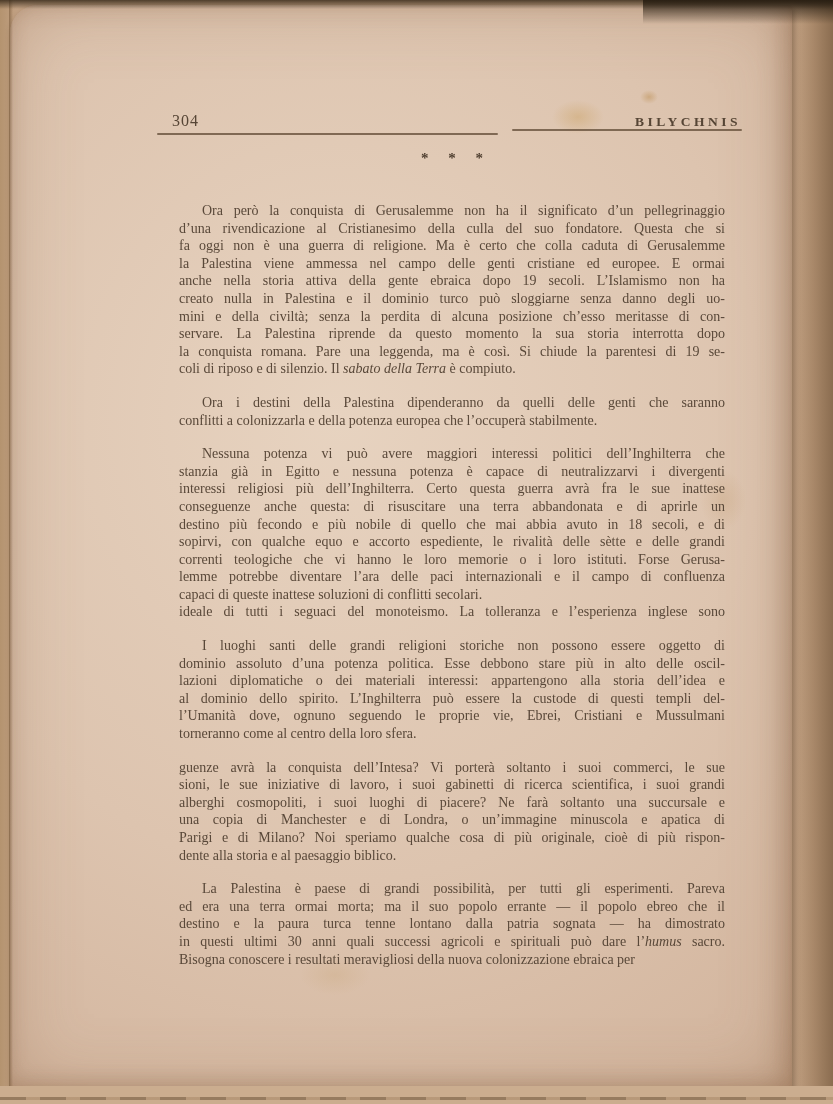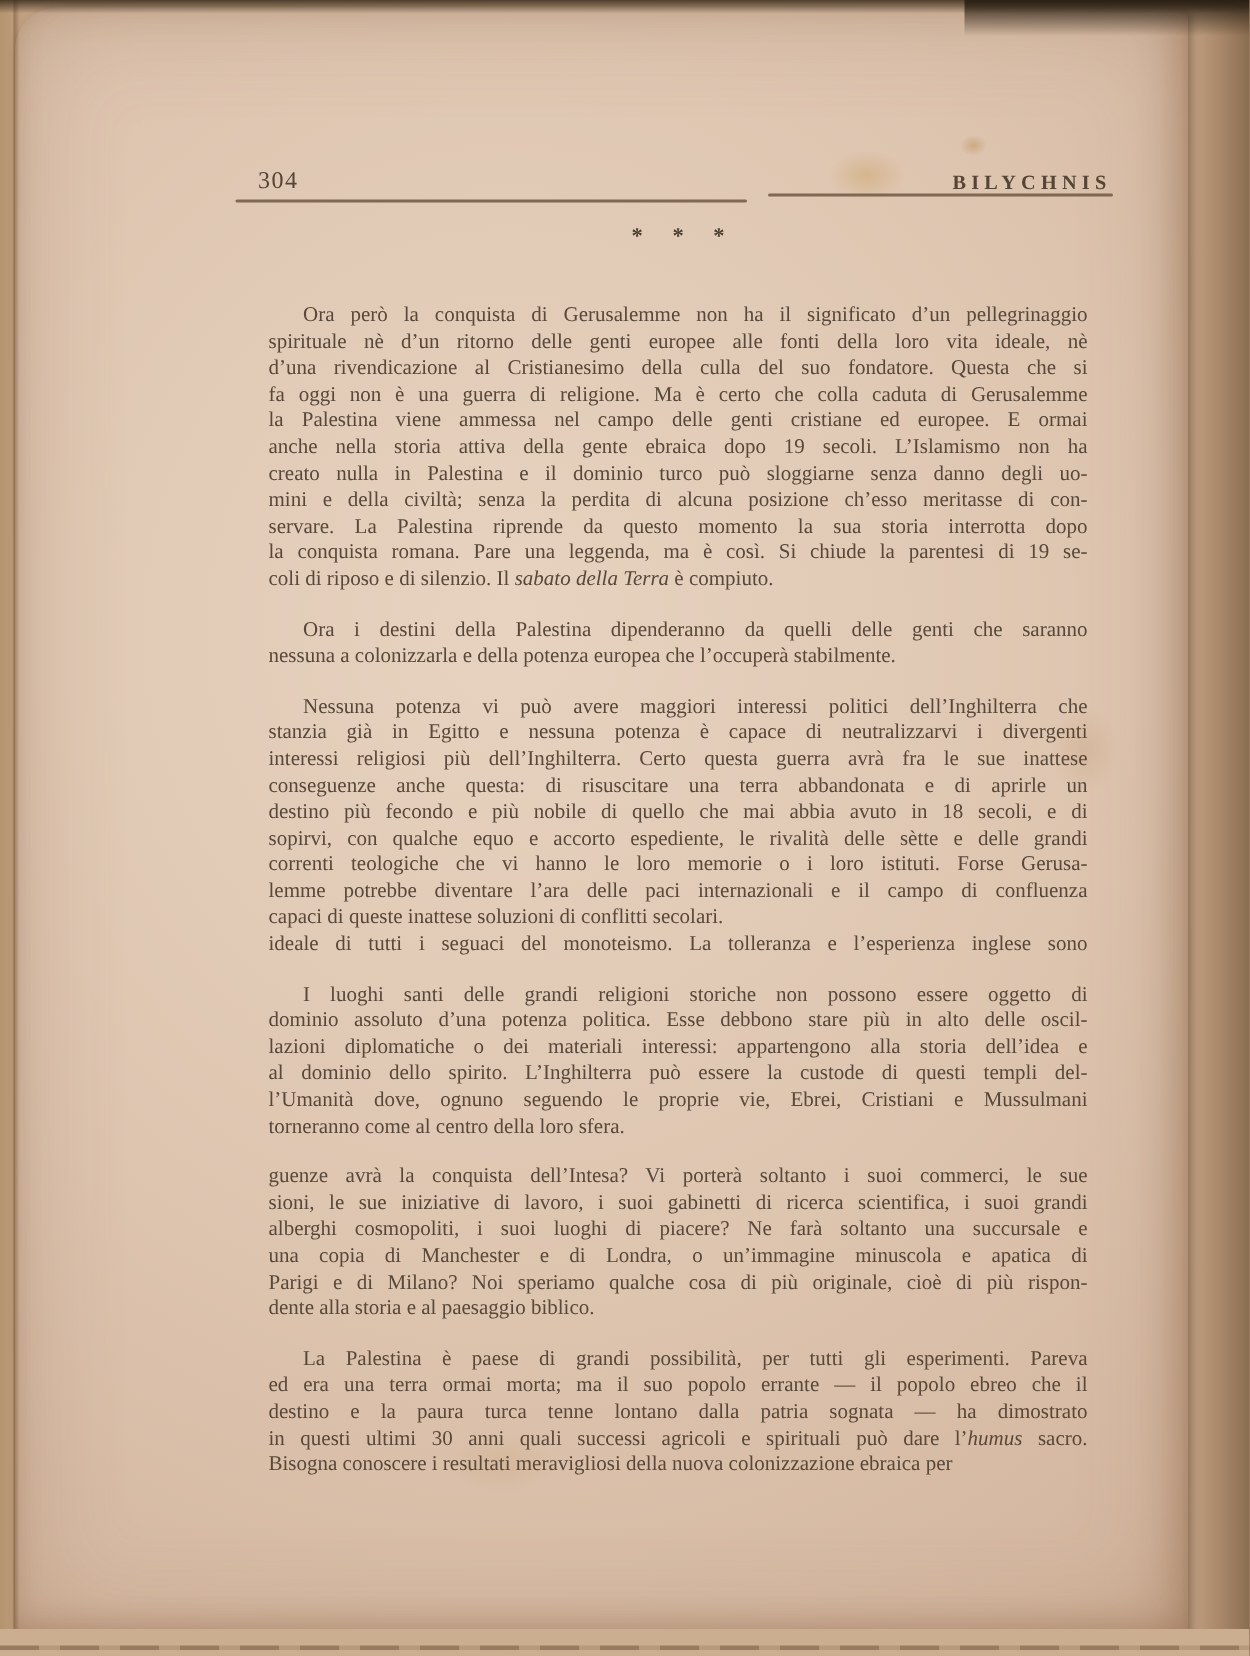--- a/index.html
+++ b/index.html
@@ -99,34 +99,33 @@
   <span class="page-num">304</span>
   <span class="journal-title">BILYCHNIS</span>
   <div class="rule left-seg"></div>
   <div class="rule right-seg"></div>
 
   <div class="separator">* * *</div>
 
   <main class="text-block">
       <div class="paragraph">
         <div class="line first">Ora però la conquista di Gerusalemme non ha il significato d’un pellegrinaggio</div>
-        <div class="line">spirituale nè d’un ritorno delle genti europee alle fonti della loro vita ideale, nè</div>
         <div class="line">d’una rivendicazione al Cristianesimo della culla del suo fondatore. Questa che si</div>
         <div class="line">fa oggi non è una guerra di religione. Ma è certo che colla caduta di Gerusalemme</div>
         <div class="line">la Palestina viene ammessa nel campo delle genti cristiane ed europee. E ormai</div>
         <div class="line">anche nella storia attiva della gente ebraica dopo 19 secoli. L’Islamismo non ha</div>
         <div class="line">creato nulla in Palestina e il dominio turco può sloggiarne senza danno degli uo-</div>
         <div class="line">mini e della civiltà; senza la perdita di alcuna posizione ch’esso meritasse di con-</div>
         <div class="line">servare. La Palestina riprende da questo momento la sua storia interrotta dopo</div>
         <div class="line">la conquista romana. Pare una leggenda, ma è così. Si chiude la parentesi di 19 se-</div>
         <div class="line last">coli di riposo e di silenzio. Il <i>sabato della Terra</i> è compiuto.</div>
       </div>
       <div class="paragraph">
         <div class="line first">Ora i destini della Palestina dipenderanno da quelli delle genti che saranno</div>
-        <div class="line last">nessuna a colonizzarla e della potenza europea che l’occuperà stabilmente.</div>
+        <div class="line last">conflitti a colonizzarla e della potenza europea che l’occuperà stabilmente.</div>
       </div>
       <div class="paragraph">
         <div class="line first">Nessuna potenza vi può avere maggiori interessi politici dell’Inghilterra che</div>
         <div class="line">stanzia già in Egitto e nessuna potenza è capace di neutralizzarvi i divergenti</div>
         <div class="line">interessi religiosi più dell’Inghilterra. Certo questa guerra avrà fra le sue inattese</div>
         <div class="line">conseguenze anche questa: di risuscitare una terra abbandonata e di aprirle un</div>
         <div class="line">destino più fecondo e più nobile di quello che mai abbia avuto in 18 secoli, e di</div>
         <div class="line">sopirvi, con qualche equo e accorto espediente, le rivalità delle sètte e delle grandi</div>
         <div class="line">correnti teologiche che vi hanno le loro memorie o i loro istituti. Forse Gerusa-</div>
         <div class="line">lemme potrebbe diventare l’ara delle paci internazionali e il campo di confluenza</div>

